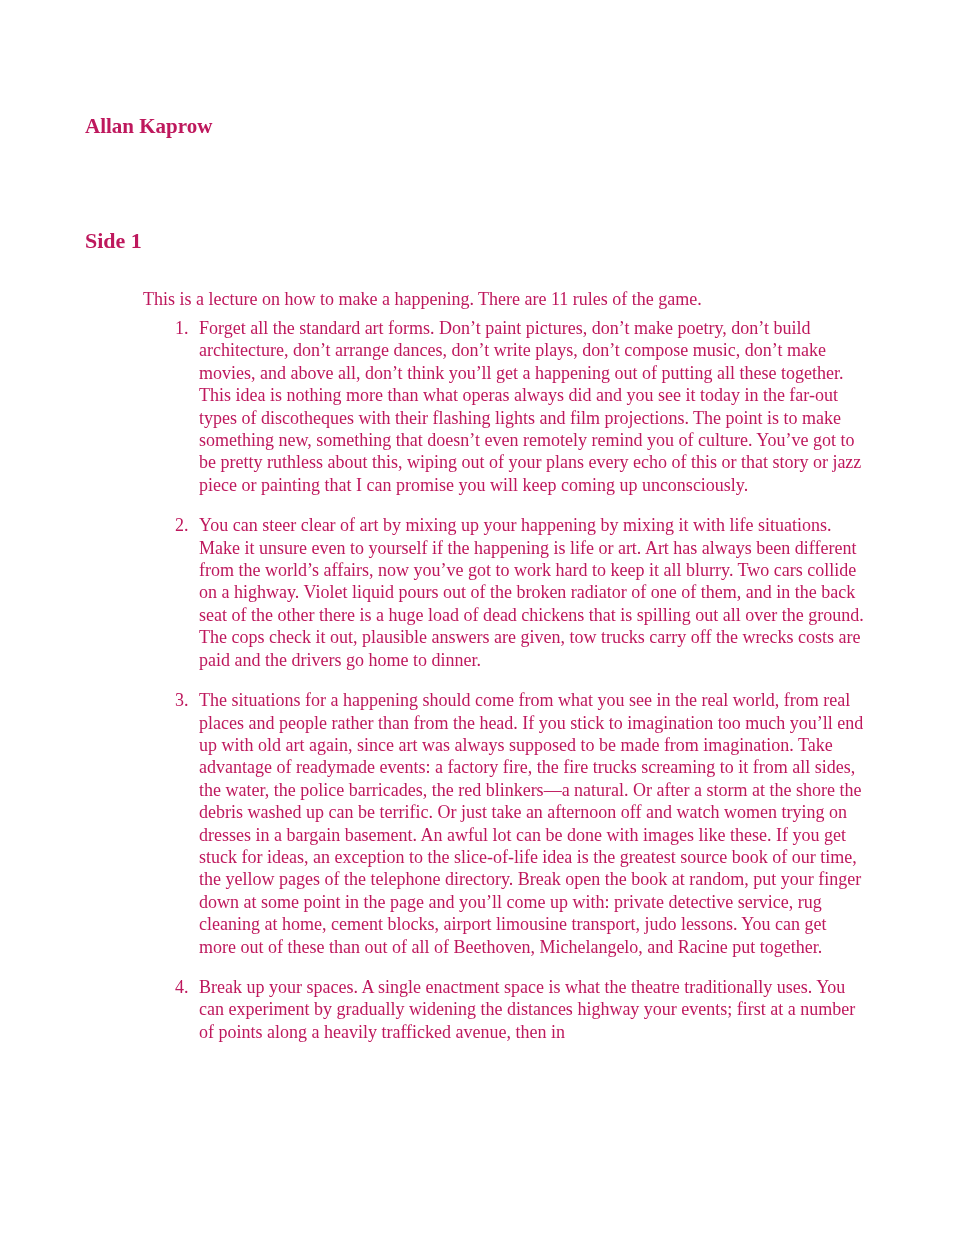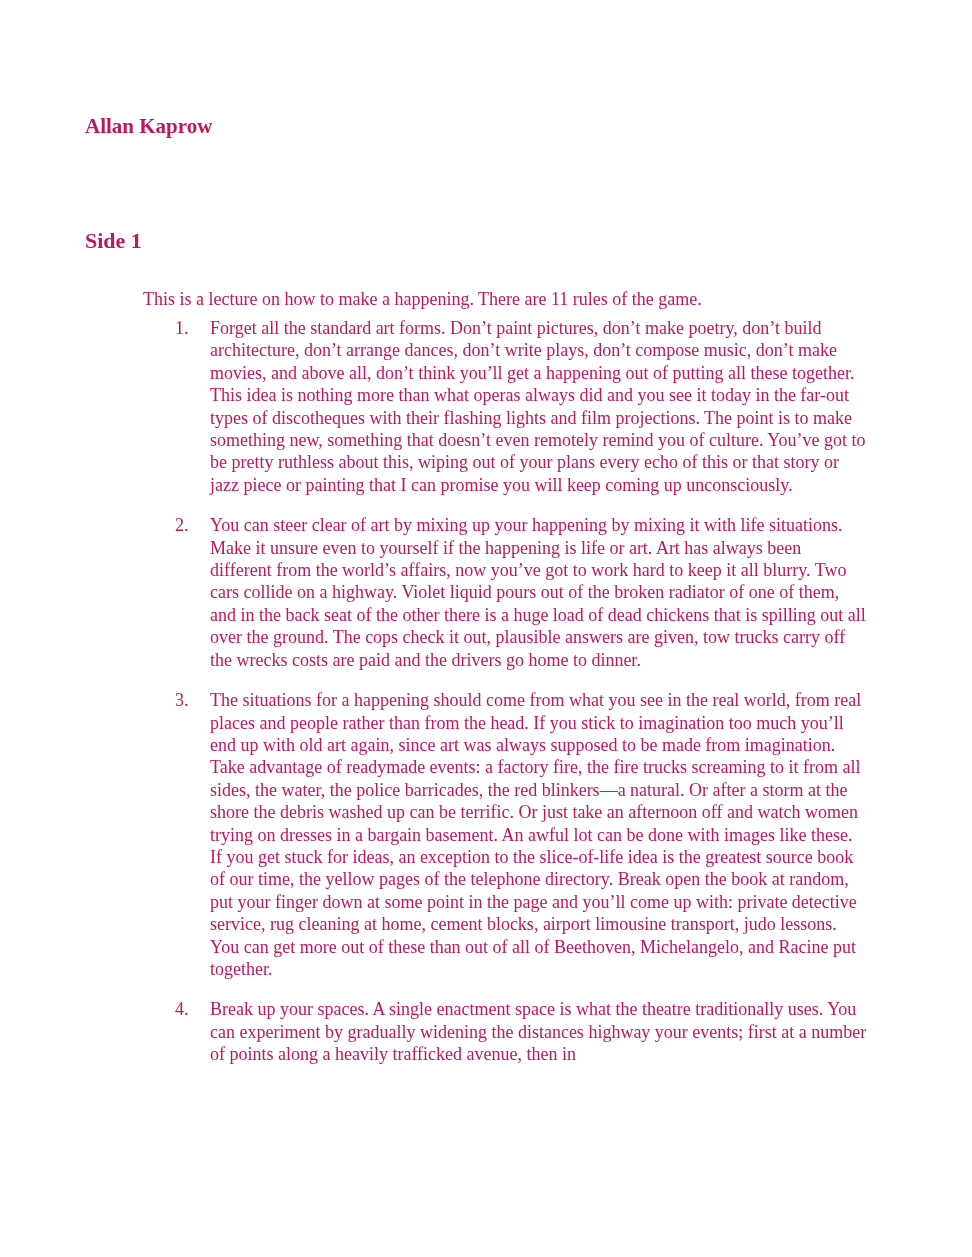--- a/index.html
+++ b/index.html
@@ -62,21 +62,20 @@
     line-height: 22.4px;
   }
   .rule-num {
     flex: 0 0 24px;
     text-align: left;
   }
   .rule-text {
     flex: 1 1 auto;
     display: block;
     width: 668px;
-    margin-left: 11px;
   }
 </style>
 </head>
 <body>
 
 <div class="page">
 
   <header class="title-block">
     <div class="doc-author">Allan Kaprow</div>
   </header>

